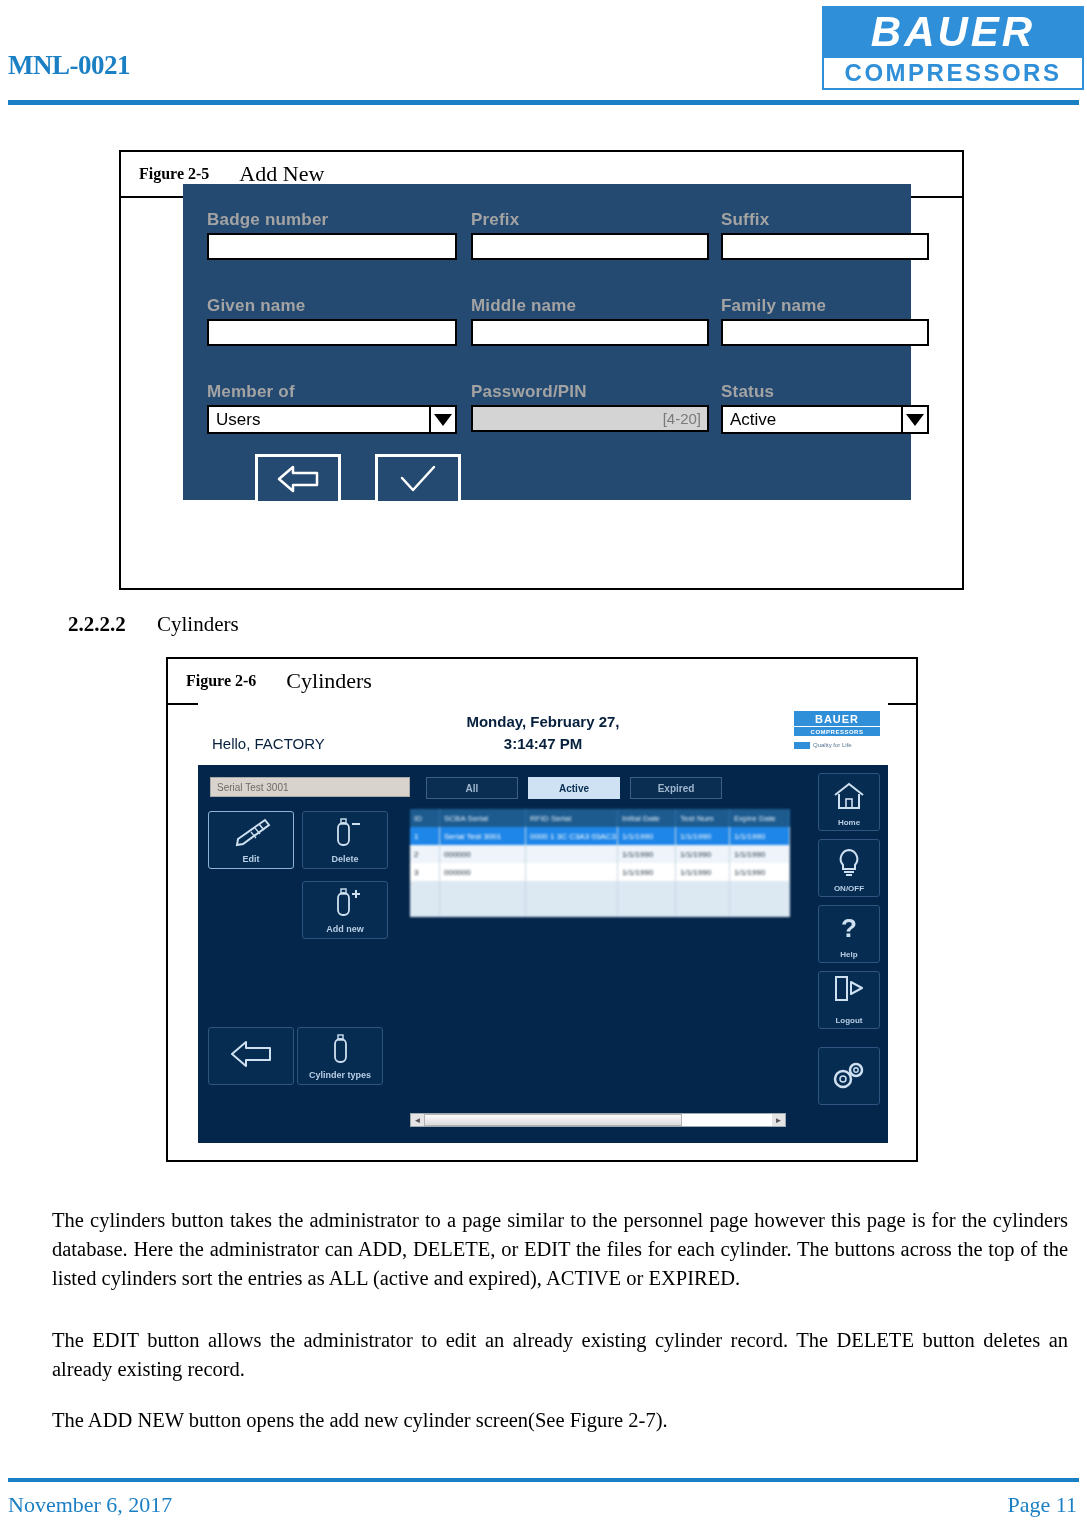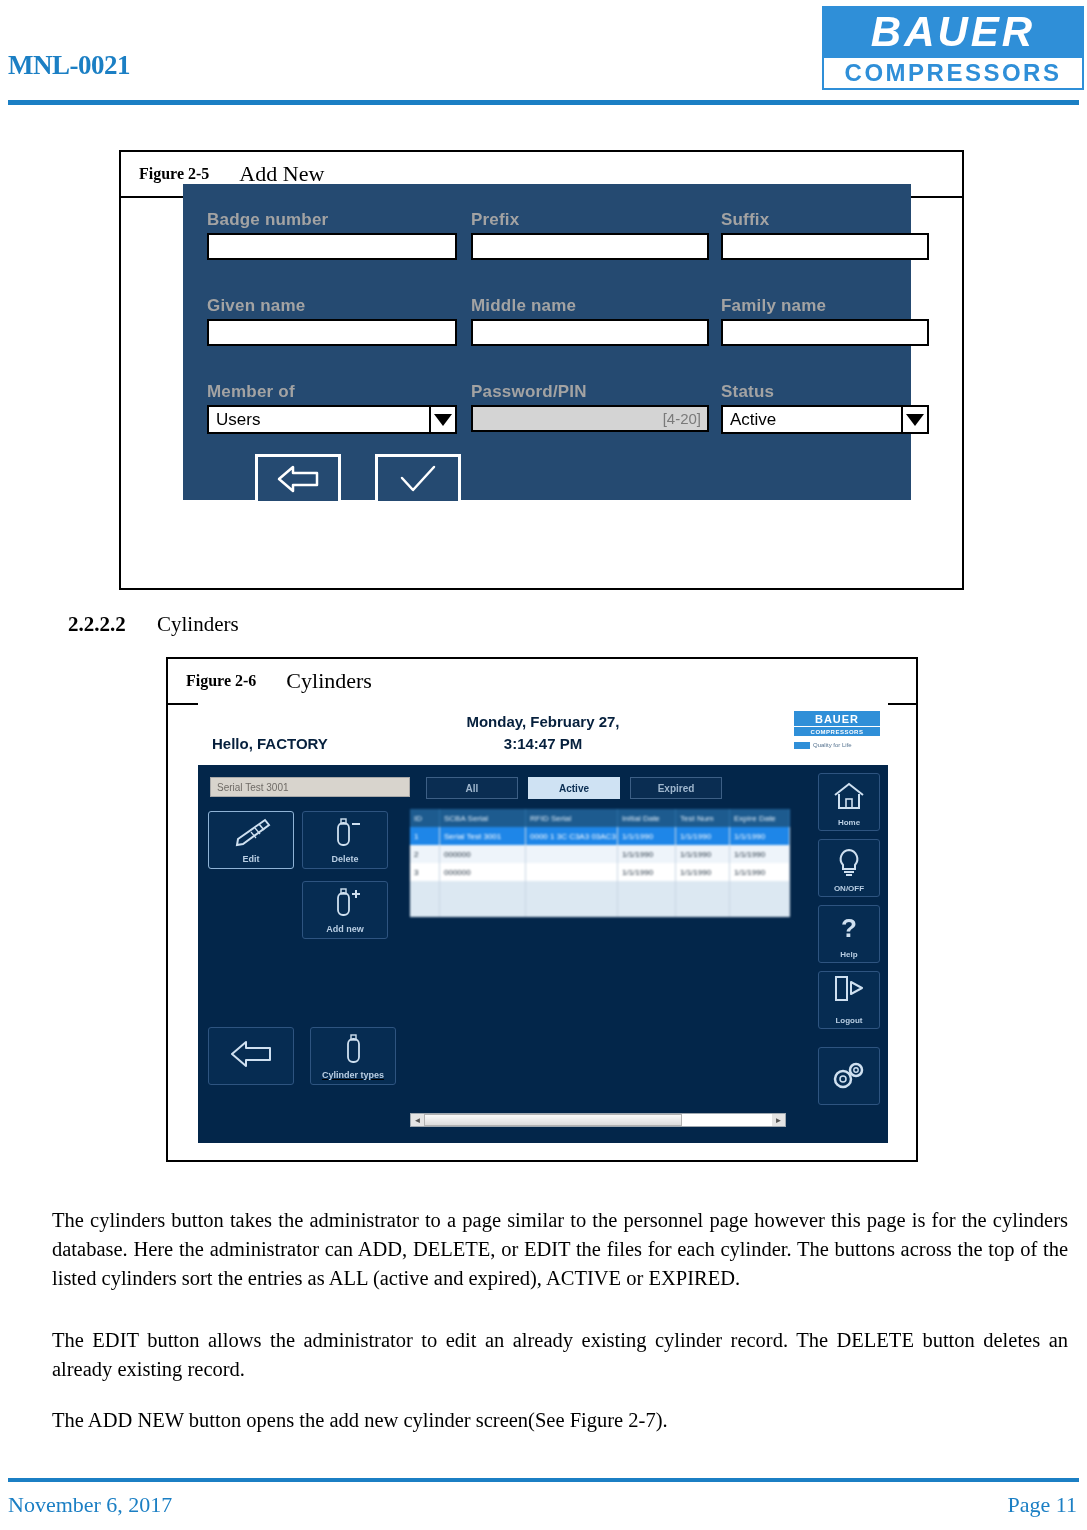--- a/index.html
+++ b/index.html
@@ -125,21 +125,21 @@
   .screen-wrap {
     position:absolute; left:30px; top:44px; width:690px; height:440px;
     background:#03264a; overflow:hidden;
   }
   .screen-topbar {
     height:62px; background:#ffffff; position:relative;
     filter:blur(0.4px);
   }
   .hello-text {
     position:absolute; left:14px; top:32px;
-    font-family:"Liberation Sans", sans-serif; font-weight:bold;
+    font-family:"Liberation Sans", sans-serif; font-weight:normal;
     font-size:15px; color:#06203d;
   }
   .date-block {
     position:absolute; left:0; right:0; top:8px; text-align:center;
     font-family:"Liberation Sans", sans-serif; font-weight:bold;
     font-size:15px; color:#06203d; line-height:1.45;
   }
   .mini-logo {
     position:absolute; right:8px; top:8px; width:86px; height:44px;
   }
@@ -455,21 +455,21 @@
 
       <div class="tool-btn" style="left:10px; top:262px;">
         <span class="ic">
           <svg width="46" height="32" viewBox="0 0 46 32">
             <polygon points="4,16 18,4 18,10 42,10 42,22 18,22 18,28" fill="none" stroke="#cfe0f0" stroke-width="2" stroke-linejoin="round"></polygon>
           </svg>
         </span>
         <span class="tl"></span>
       </div>
 
-      <div class="tool-btn" style="left:112px; top:262px;text-decoration:underline;">
+      <div class="tool-btn" style="left:99px; top:262px;">
         <span class="ic">
           <svg width="40" height="32" viewBox="0 0 40 32">
             <rect x="15" y="6" width="11" height="23" rx="5" fill="none" stroke="#cfe0f0" stroke-width="1.8"></rect>
             <rect x="18" y="2" width="5" height="5" fill="none" stroke="#cfe0f0" stroke-width="1.4"></rect>
           </svg>
         </span>
         <span class="tl">Cylinder types</span>
       </div>
 
       <div class="nav-btn" style="top:8px;">

